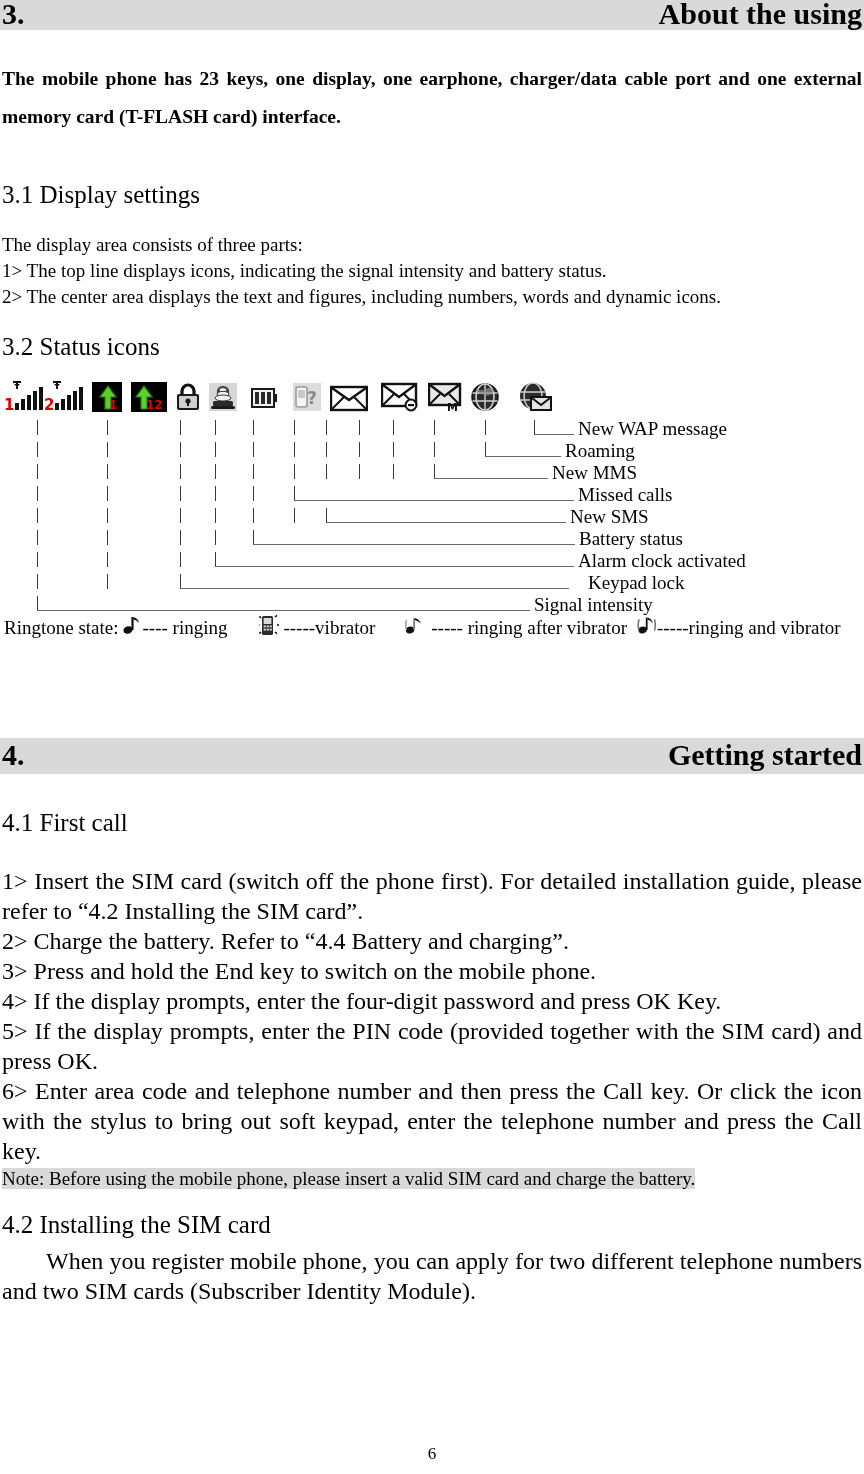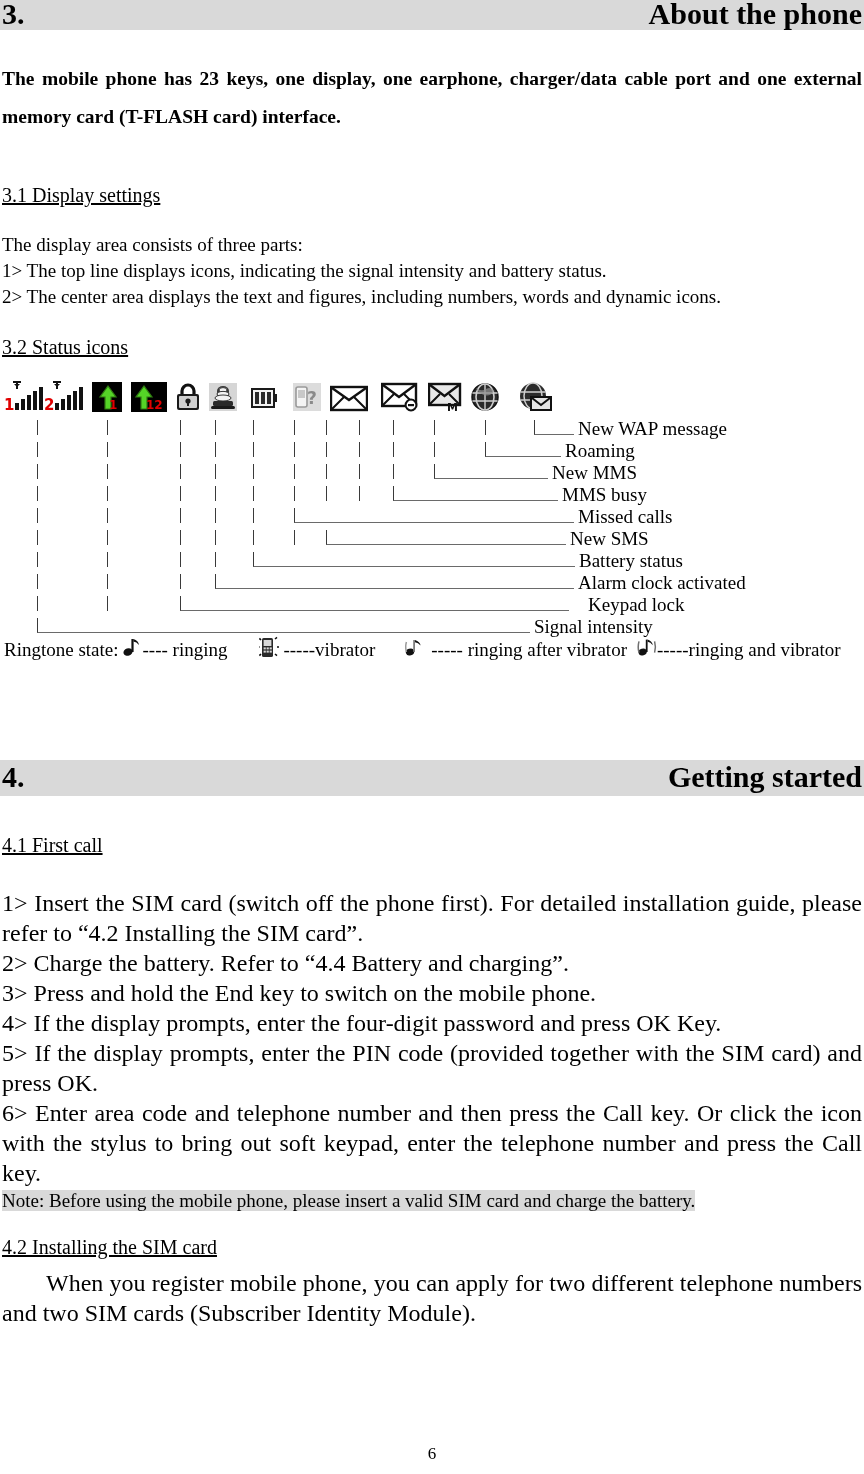--- a/index.html
+++ b/index.html
@@ -44,23 +44,22 @@
     box-sizing: border-box;
   }
   .intro {
     font-weight: bold;
     font-size: 19.5px;
     line-height: 38px;
     text-align: justify;
     text-align-last: left;
   }
   .sec-head {
-    font-size: 20px;
+    font-size: 25px;
     line-height: 26px;
-    text-decoration: underline;
   }
   .para {
     font-size: 19px;
     line-height: 26px;
   }
   .para-justify {
     font-size: 24px;
     line-height: 30px;
     text-align: justify;
     text-align-last: left;
@@ -158,21 +157,21 @@
     font-size: 17px;
   }
 </style>
 </head>
 <body>
 
 <div class="page">
 
   <div class="chapter-bar" style="height:30px;">
     <span class="chapter-num">3.</span>
-    <span class="chapter-title">About the phone</span>
+    <span class="chapter-title">About the using</span>
   </div>
 
   <div class="content">
     <div class="spacer-30"></div>
 
     <div class="intro">The mobile phone has 23 keys, one display, one earphone, charger/data cable port and one external memory card (T-FLASH card) interface.</div>
 
     <div class="spacer-46"></div>
 
     <div class="sec-head">3.1 Display settings</div>
@@ -362,32 +361,20 @@
         <span class="tick" style="left:211px;"></span>
         <span class="tick" style="left:249px;"></span>
         <span class="tick" style="left:290px;"></span>
         <span class="tick" style="left:322px;"></span>
         <span class="tick" style="left:355px;"></span>
         <span class="tick" style="left:389px;"></span>
         <span class="branch" style="left:430px; width:114px;"></span>
         <span class="tree-label" style="left:548px;">New MMS</span>
       </div>
 
-      <div class="tree-row">
-        <span class="tick" style="left:33px;"></span>
-        <span class="tick" style="left:103px;"></span>
-        <span class="tick" style="left:176px;"></span>
-        <span class="tick" style="left:211px;"></span>
-        <span class="tick" style="left:249px;"></span>
-        <span class="tick" style="left:290px;"></span>
-        <span class="tick" style="left:322px;"></span>
-        <span class="tick" style="left:355px;"></span>
-        <span class="branch" style="left:389px; width:165px;"></span>
-        <span class="tree-label" style="left:558px;">MMS busy</span>
-      </div>
 
       <div class="tree-row">
         <span class="tick" style="left:33px;"></span>
         <span class="tick" style="left:103px;"></span>
         <span class="tick" style="left:176px;"></span>
         <span class="tick" style="left:211px;"></span>
         <span class="tick" style="left:249px;"></span>
         <span class="branch" style="left:290px; width:280px;"></span>
         <span class="tree-label" style="left:574px;">Missed calls</span>
       </div>

